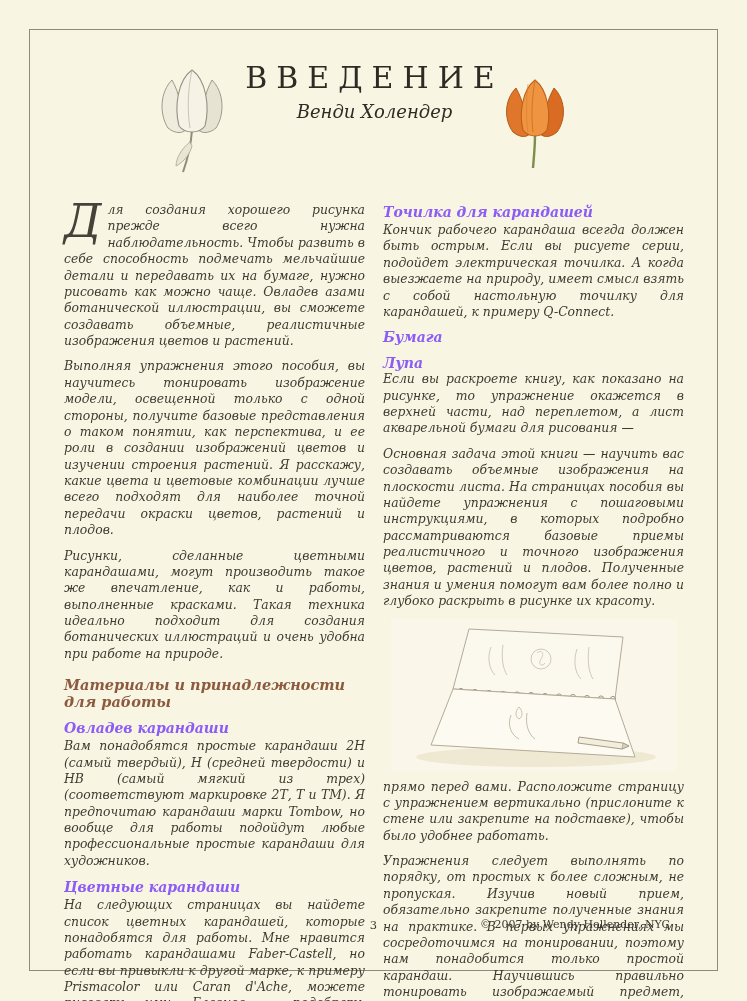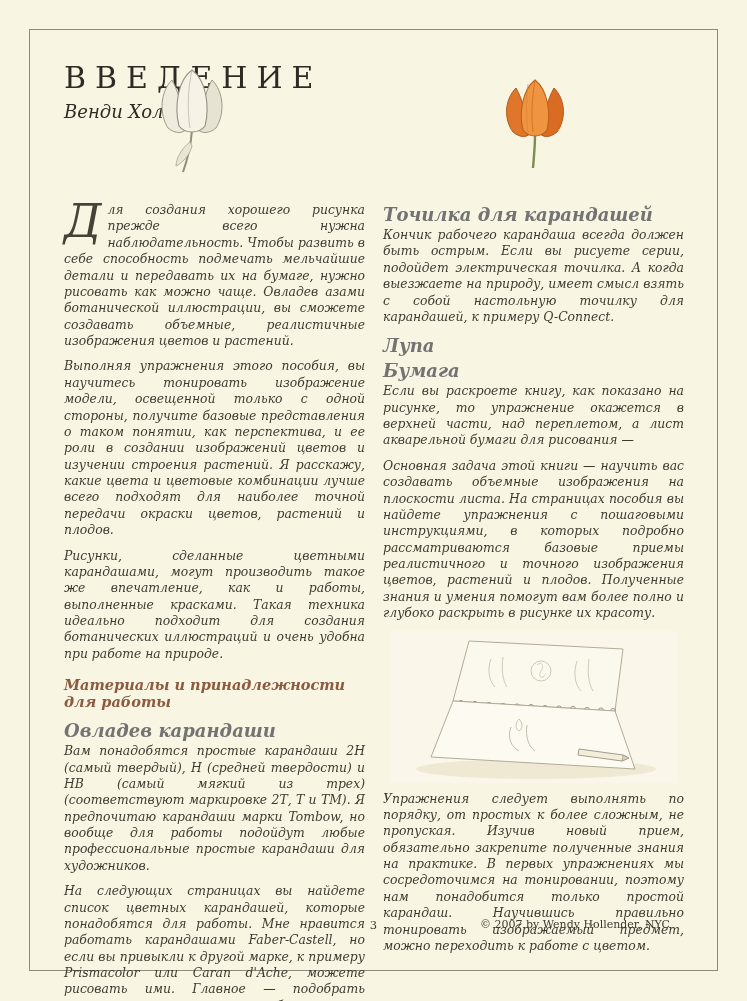--- a/index.html
+++ b/index.html
@@ -16,21 +16,21 @@
     left: 29px; top: 29px; right: 29px; bottom: 30px;
     border: 1px solid #8f8b7b;
     pointer-events: none;
   }
   .inner {
     position: absolute;
     left: 64px; top: 46px;
     width: 621px;
   }
   
-  .header { position: relative; text-align: left; height: 118px; }
+  .header { position: relative; text-align: center; height: 118px; }
   .title {
     font-size: 30px;
     letter-spacing: 9px;
     color: #2e2b24;
     margin: 14px 0 6px 0;
     font-weight: normal;
   }
   .author {
     font-size: 18px;
     font-style: italic;
@@ -58,24 +58,24 @@
     margin: 1px 6px 0 0;
   }
   h3.section {
     font-size: 14.5px;
     font-style: italic;
     font-weight: bold;
     color: #8c5a3e;
     margin: 14px 0 5px 0;
   }
   h4.sub {
-    font-size: 18px;
+    font-size: 14px;
     font-style: italic;
     font-weight: bold;
-    color: #737373;
+    color: #8b5cf6;
     margin: 10px 0 2px 0;
   }
   h4.sub.tight { margin: 10px 0 0 0; }
   .figure {
     width: 286px;
     height: 152px;
     margin: 4px auto 8px auto;
     background: #faf7ea;
   }
   
@@ -132,29 +132,30 @@
 
   <div class="cols">
 
     <div class="col">
       <p class="body"><span class="dropcap">Д</span><span>ля создания хорошего рисунка прежде всего нужна наблюдательность. Чтобы развить в себе способность подмечать мельчайшие детали и передавать их на бумаге, нужно рисовать как можно чаще. Овладев азами ботанической иллюстрации, вы сможете создавать объемные, реалистичные изображения цветов и растений.</span></p>
       <p class="body">Выполняя упражнения этого пособия, вы научитесь тонировать изображение модели, освещенной только с одной стороны, получите базовые представления о таком понятии, как перспектива, и ее роли в создании изображений цветов и изучении строения растений. Я расскажу, какие цвета и цветовые комбинации лучше всего подходят для наиболее точной передачи окраски цветов, растений и плодов.</p>
       <p class="body">Рисунки, сделанные цветными карандашами, могут производить такое же впечатление, как и работы, выполненные красками. Такая техника идеально подходит для создания ботанических иллюстраций и очень удобна при работе на природе.</p>
       <h3 class="section">Материалы и принадлежности для работы</h3>
       <h4 class="sub">Овладев карандаши</h4>
       <p class="body">Вам понадобятся простые карандаши 2Н (самый твердый), Н (средней твердости) и НВ (самый мягкий из трех) (соответствуют маркировке 2Т, Т и ТМ). Я предпочитаю карандаши марки Tombow, но вообще для работы подойдут любые профессиональные простые карандаши для художников.</p>
+      <h4 class="sub">Цветные карандаши</h4>
       <p class="body">На следующих страницах вы найдете список цветных карандашей, которые понадобятся для работы. Мне нравится работать карандашами Faber-Castell, но если вы привыкли к другой марке, к примеру Prismacolor или Caran d'Ache, можете рисовать ими. Главное — подобрать оттенки, максимально близкие к перечисленным. Для прорисовки деталей и придания рисунку законченности лучше всего подходят твердые карандаши серии Verithin.</p>
 
     </div>
 
     <div class="col">
       <h4 class="sub" style="margin-top:2px;">Точилка для карандашей</h4>
       <p class="body">Кончик рабочего карандаша всегда должен быть острым. Если вы рисуете серии, подойдет электрическая точилка. А когда выезжаете на природу, имеет смысл взять с собой настольную точилку для карандашей, к примеру Q-Connect.</p>
+      <h4 class="sub" style="margin-top:4px;">Бумага</h4>
       <h4 class="sub tight">Лупа</h4>
-      <h4 class="sub" style="margin-top:4px;">Бумага</h4>
       <p class="body">Если вы раскроете книгу, как показано на рисунке, то упражнение окажется в верхней части, над переплетом, а лист акварельной бумаги для рисования —</p>
       <p class="body">Основная задача этой книги — научить вас создавать объемные изображения на плоскости листа. На страницах пособия вы найдете упражнения с пошаговыми инструкциями, в которых подробно рассматриваются базовые приемы реалистичного и точного изображения цветов, растений и плодов. Полученные знания и умения помогут вам более полно и глубоко раскрыть в рисунке их красоту.</p>
 
       <div class="figure">
         <svg width="286" height="152" viewBox="0 0 286 152">
           <ellipse cx="145" cy="138" rx="120" ry="10" fill="#efe9d4"></ellipse>
 
           <polygon points="78,10 232,18 224,80 62,70" fill="#fbf8ee" stroke="#b3ab97" stroke-width="1"></polygon>
           <path d="M100,28 C96,38 98,50 104,56 M112,26 C110,38 112,50 116,56" stroke="#c5bda8" stroke-width="0.8" fill="none"></path>
           <circle cx="150" cy="40" r="10" fill="none" stroke="#c5bda8" stroke-width="0.8"></circle>
@@ -178,20 +179,21 @@
 
           <polygon points="62,70 224,80 244,138 40,126" fill="#fcfaf1" stroke="#b3ab97" stroke-width="1"></polygon>
           <path d="M120,96 C116,106 120,116 128,120 M136,94 C134,106 138,116 144,120" stroke="#beb6a0" stroke-width="0.9" fill="none"></path>
           <path d="M128,88 C124,92 124,98 128,100 C132,98 132,92 128,88 Z" fill="none" stroke="#beb6a0" stroke-width="0.8"></path>
 
           <polygon points="188,118 232,124 238,127 231,130 187,124" fill="#f3eedb" stroke="#9a927d" stroke-width="0.9"></polygon>
           <polygon points="232,124 238,127 231,130" fill="#d8d0b8" stroke="#9a927d" stroke-width="0.6"></polygon>
         </svg>
       </div>
 
+      <p class="body">прямо перед вами. Расположите страницу с упражнением вертикально (прислоните к стене или закрепите на подставке), чтобы было удобнее работать.</p>
       <p class="body">Упражнения следует выполнять по порядку, от простых к более сложным, не пропуская. Изучив новый прием, обязательно закрепите полученные знания на практике. В первых упражнениях мы сосредоточимся на тонировании, поэтому нам понадобится только простой карандаш. Научившись правильно тонировать изображаемый предмет, можно переходить к работе с цветом.</p>
     </div>
 
   </div>
 </div>
 
 <div class="footer">
   <span class="page-number">3</span>
   <span class="copyright">© 2007 by Wendy Hollender, NYC</span>
 </div>

